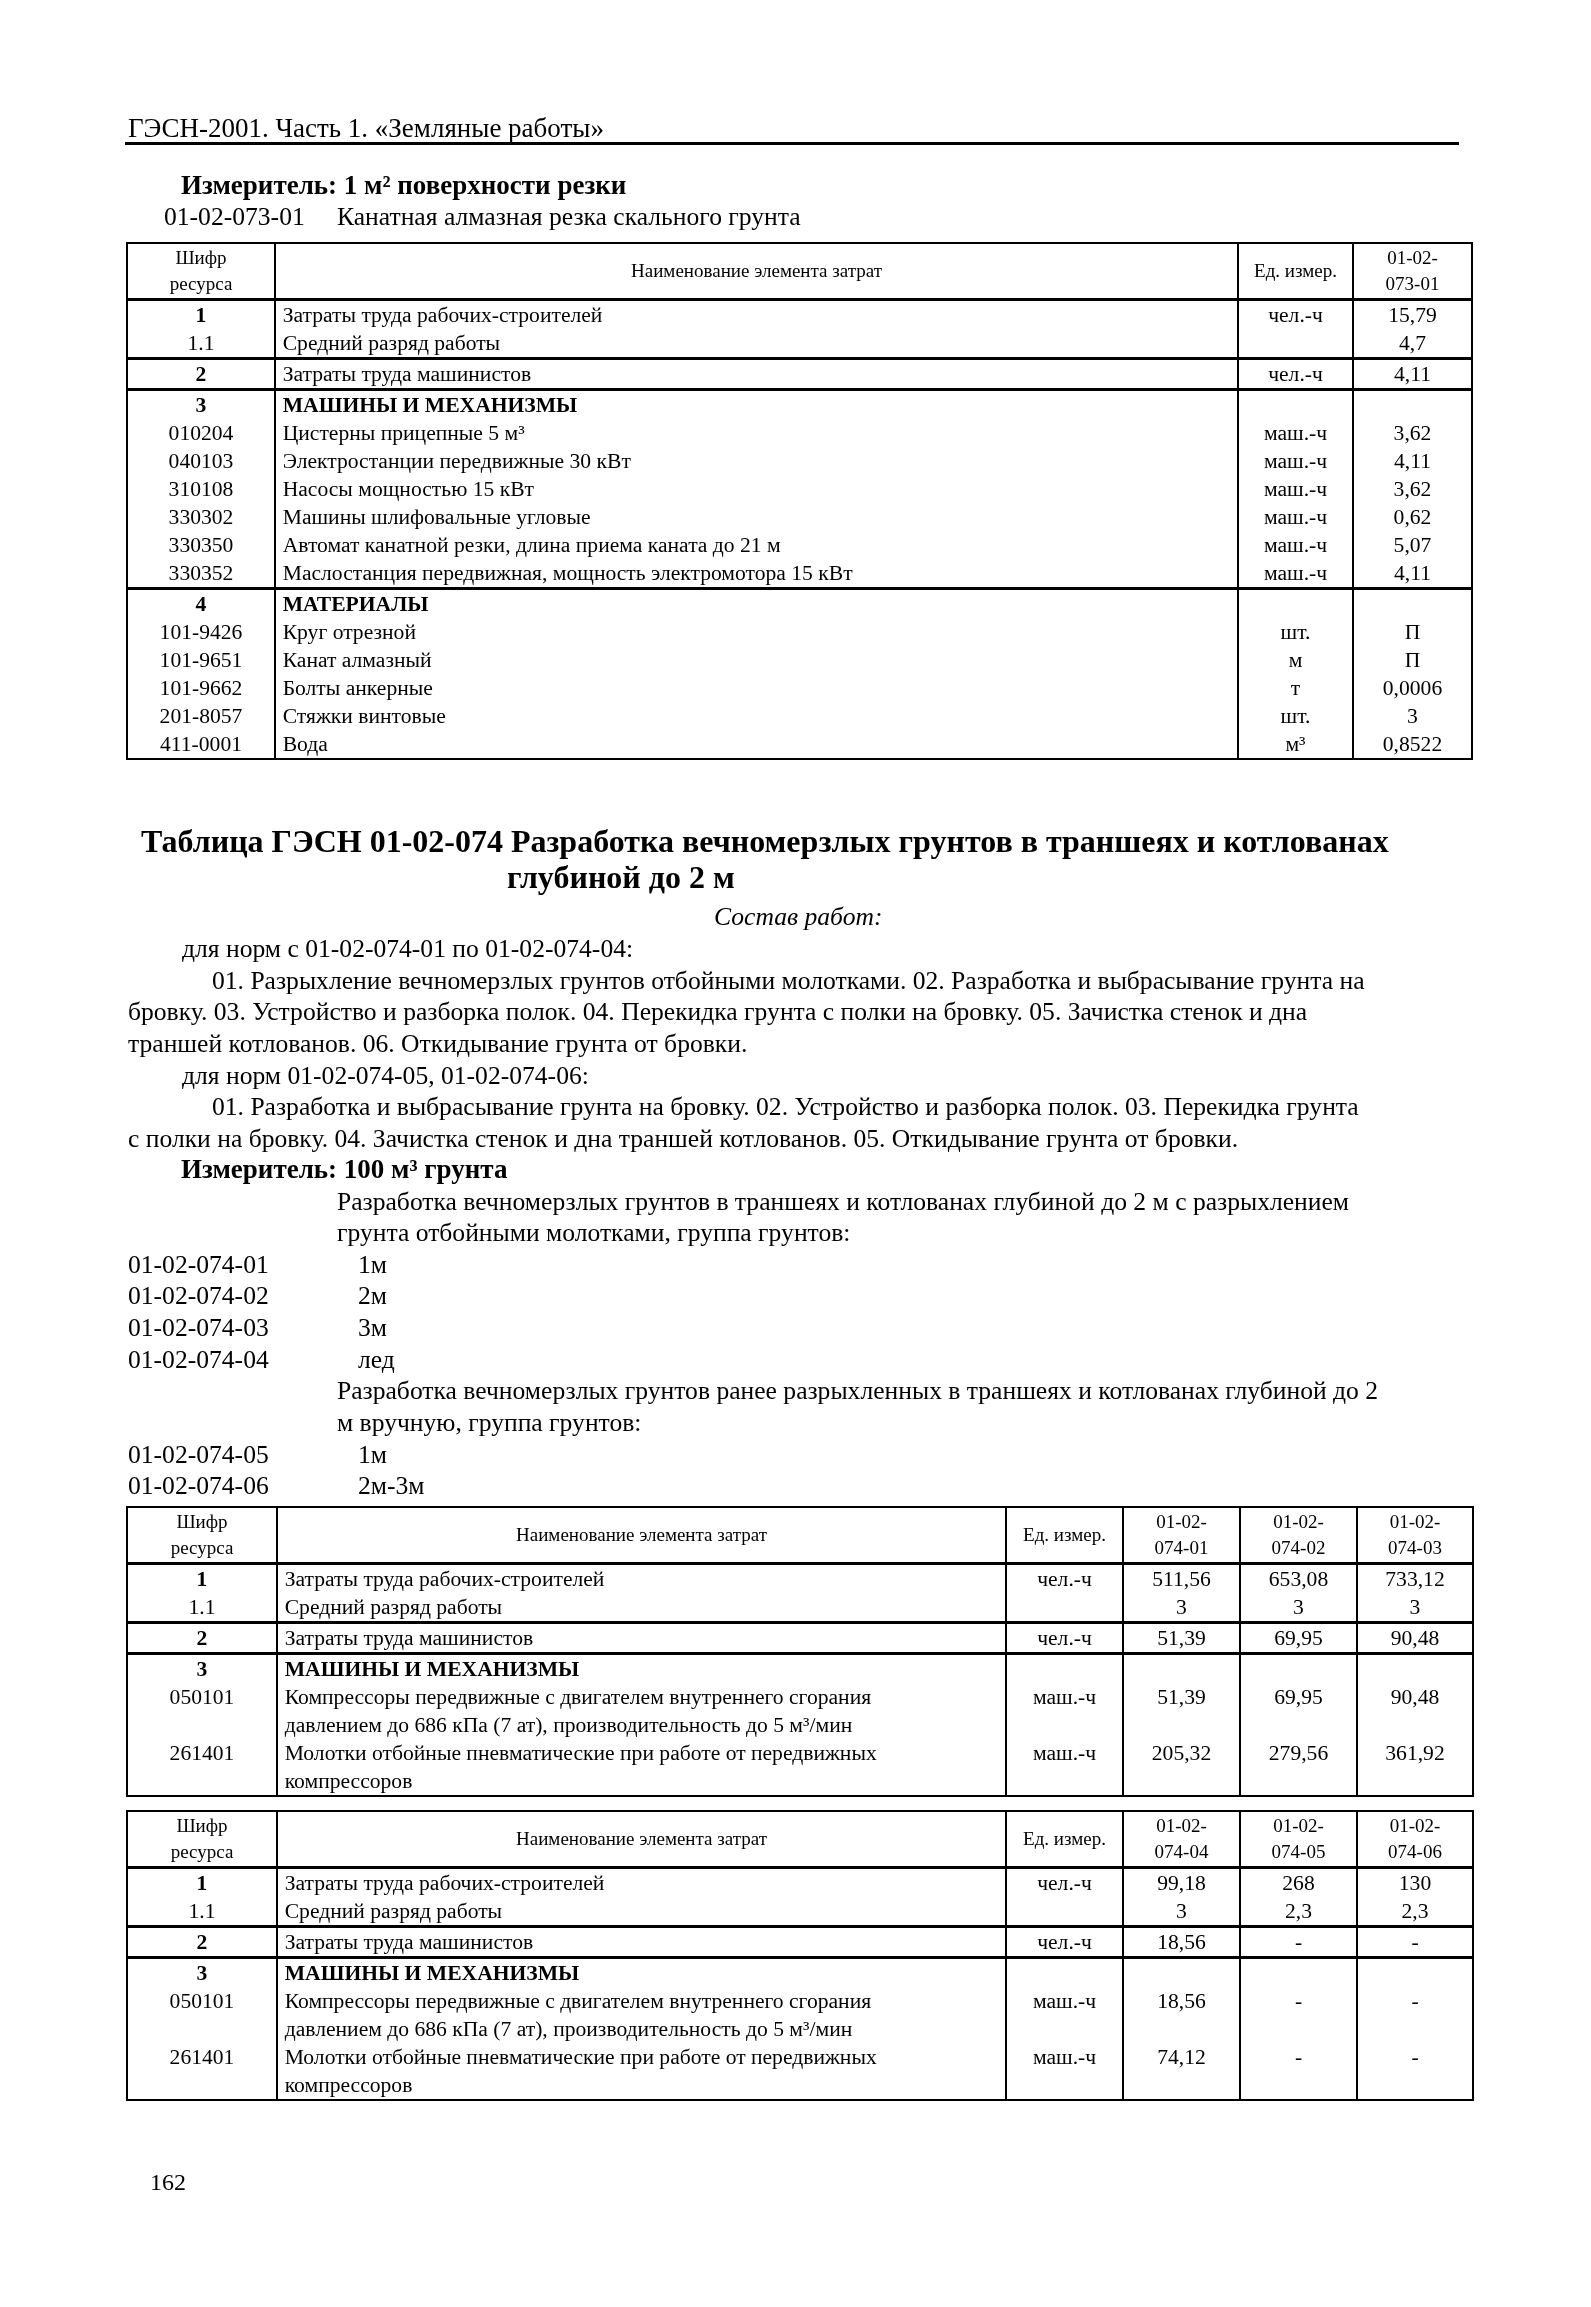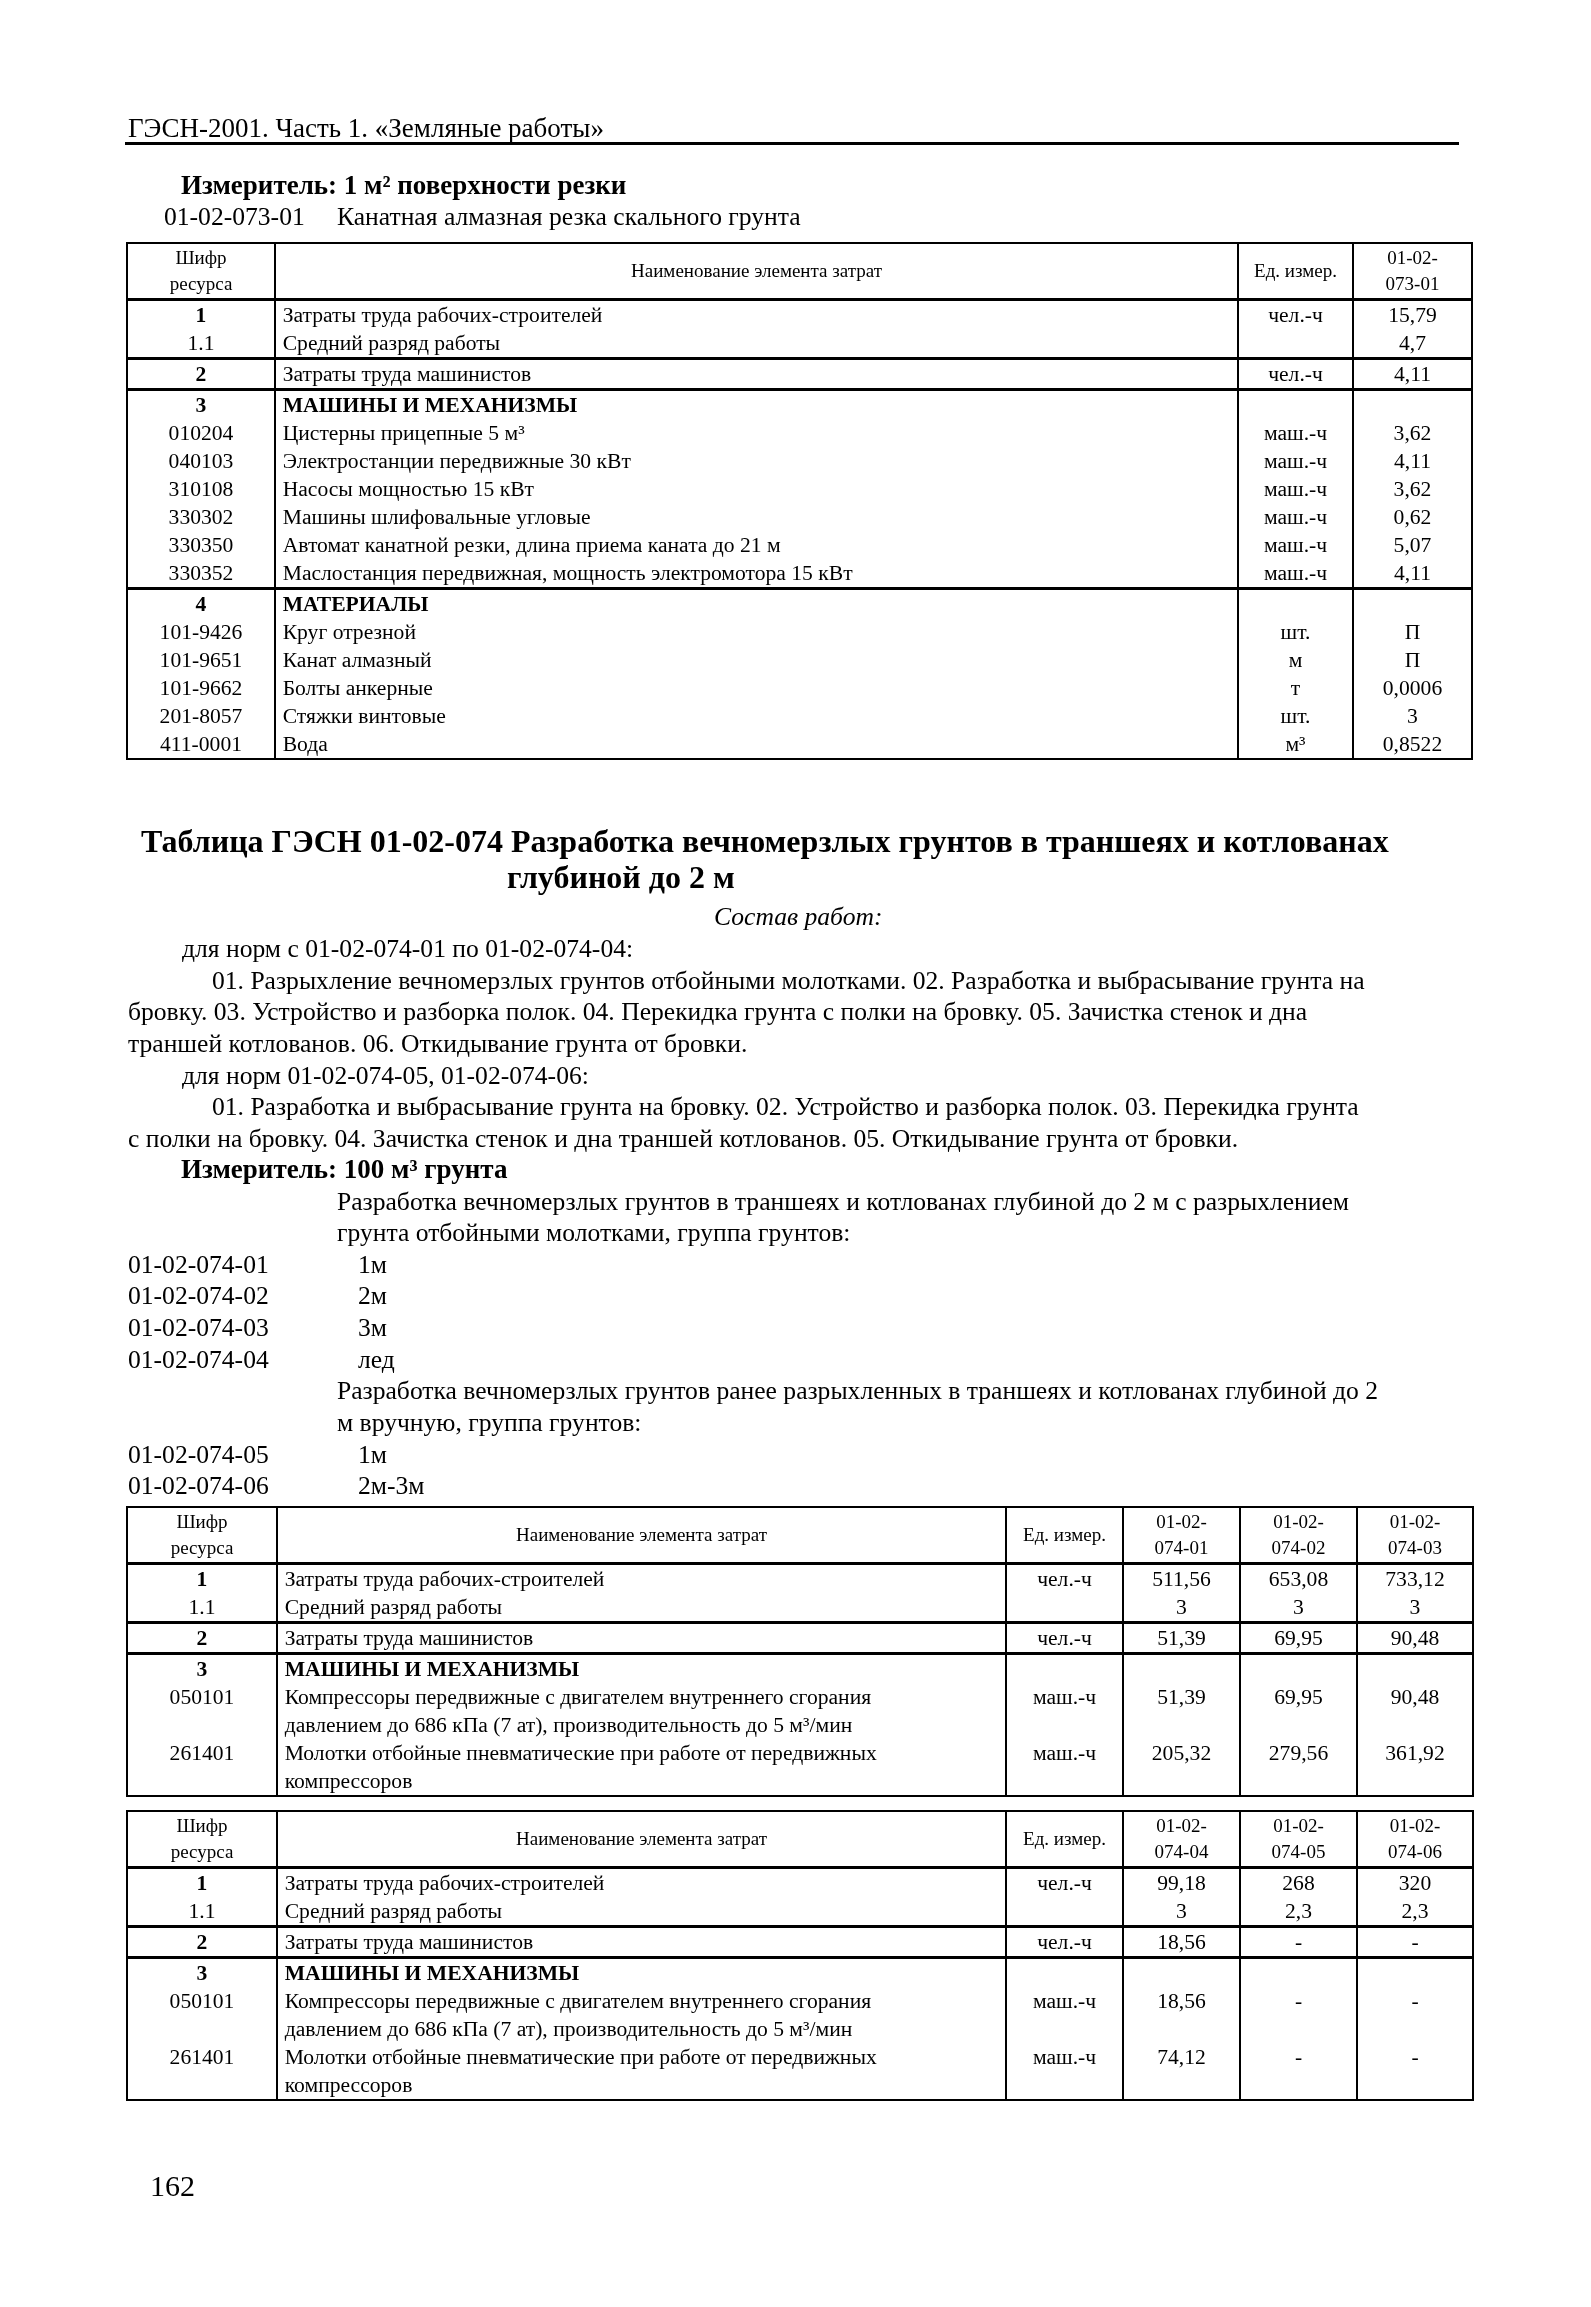--- a/index.html
+++ b/index.html
@@ -19,21 +19,21 @@
                   border-left: 2px solid #000; border-right: 2px solid #000; }
   table.gesn tr.head td { border-bottom: 3.4px solid #000; font-size: 19px; line-height: 25.6px;
                           text-align: center; vertical-align: middle; padding: 1.3px 4px; }
   table.gesn tbody.grp { border-top: 3.4px solid #000; }
   table.gesn td.code { text-align: center; }
   table.gesn td.unit { text-align: center; }
   table.gesn td.val { text-align: center; }
   table.gesn .b { font-weight: bold; }
   .line { display: block; }
   .under { }
-  .pagenum { left: 150px; top: 2169px; font-size: 30px; }
+  .pagenum { left: 150px; top: 2169px; font-size: 24px; }
 </style>
 </head>
 <body>
 
 <div class="abs hdr">ГЭСН-2001. Часть 1. «Земляные работы»</div>
 <div class="abs hdr-line"></div>
 
 <div class="abs meas" style="left:181px; top:170px;">Измеритель: 1 м² поверхности резки</div>
 <div class="abs txt" style="left:128px; top:201px;margin-left:36px;">01-02-073-01</div>
 <div class="abs txt" style="left:337px; top:201px;">Канатная алмазная резка скального грунта</div>
@@ -384,21 +384,21 @@
         </td>
         <td class="val">
           <span class="line">99,18</span>
           <span class="line">3</span>
         </td>
         <td class="val">
           <span class="line">268</span>
           <span class="line">2,3</span>
         </td>
         <td class="val">
-          <span class="line">320</span>
+          <span class="line">130</span>
           <span class="line">2,3</span>
         </td>
       </tr>
     </tbody>
     <tbody class="grp">
       <tr>
         <td class="code">
           <span class="line b">2</span>
         </td>
         <td class="name">

